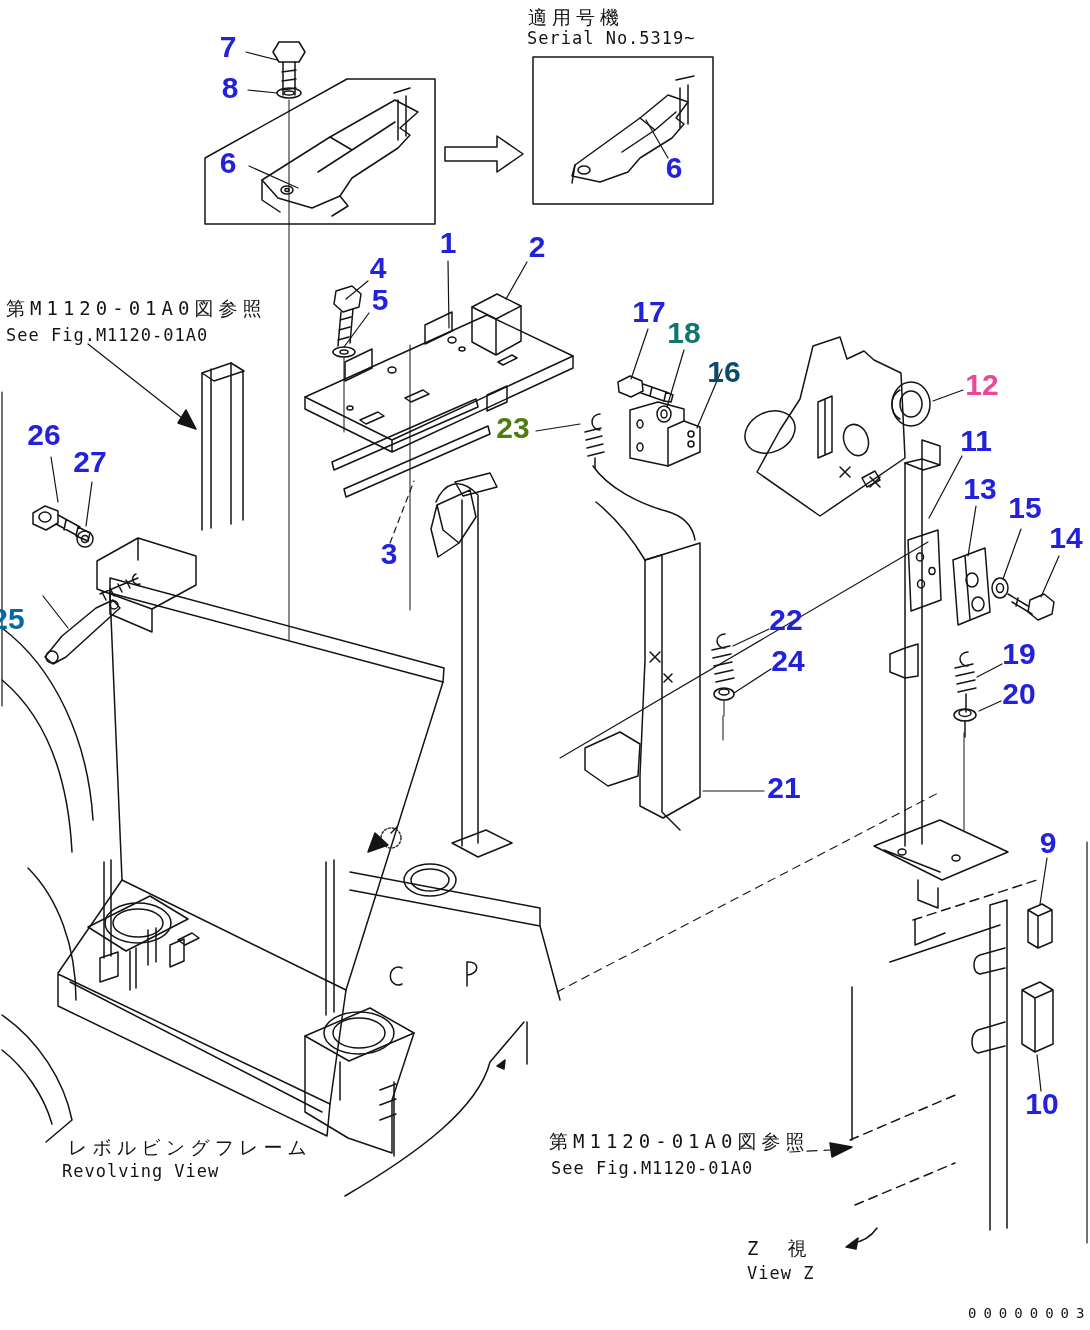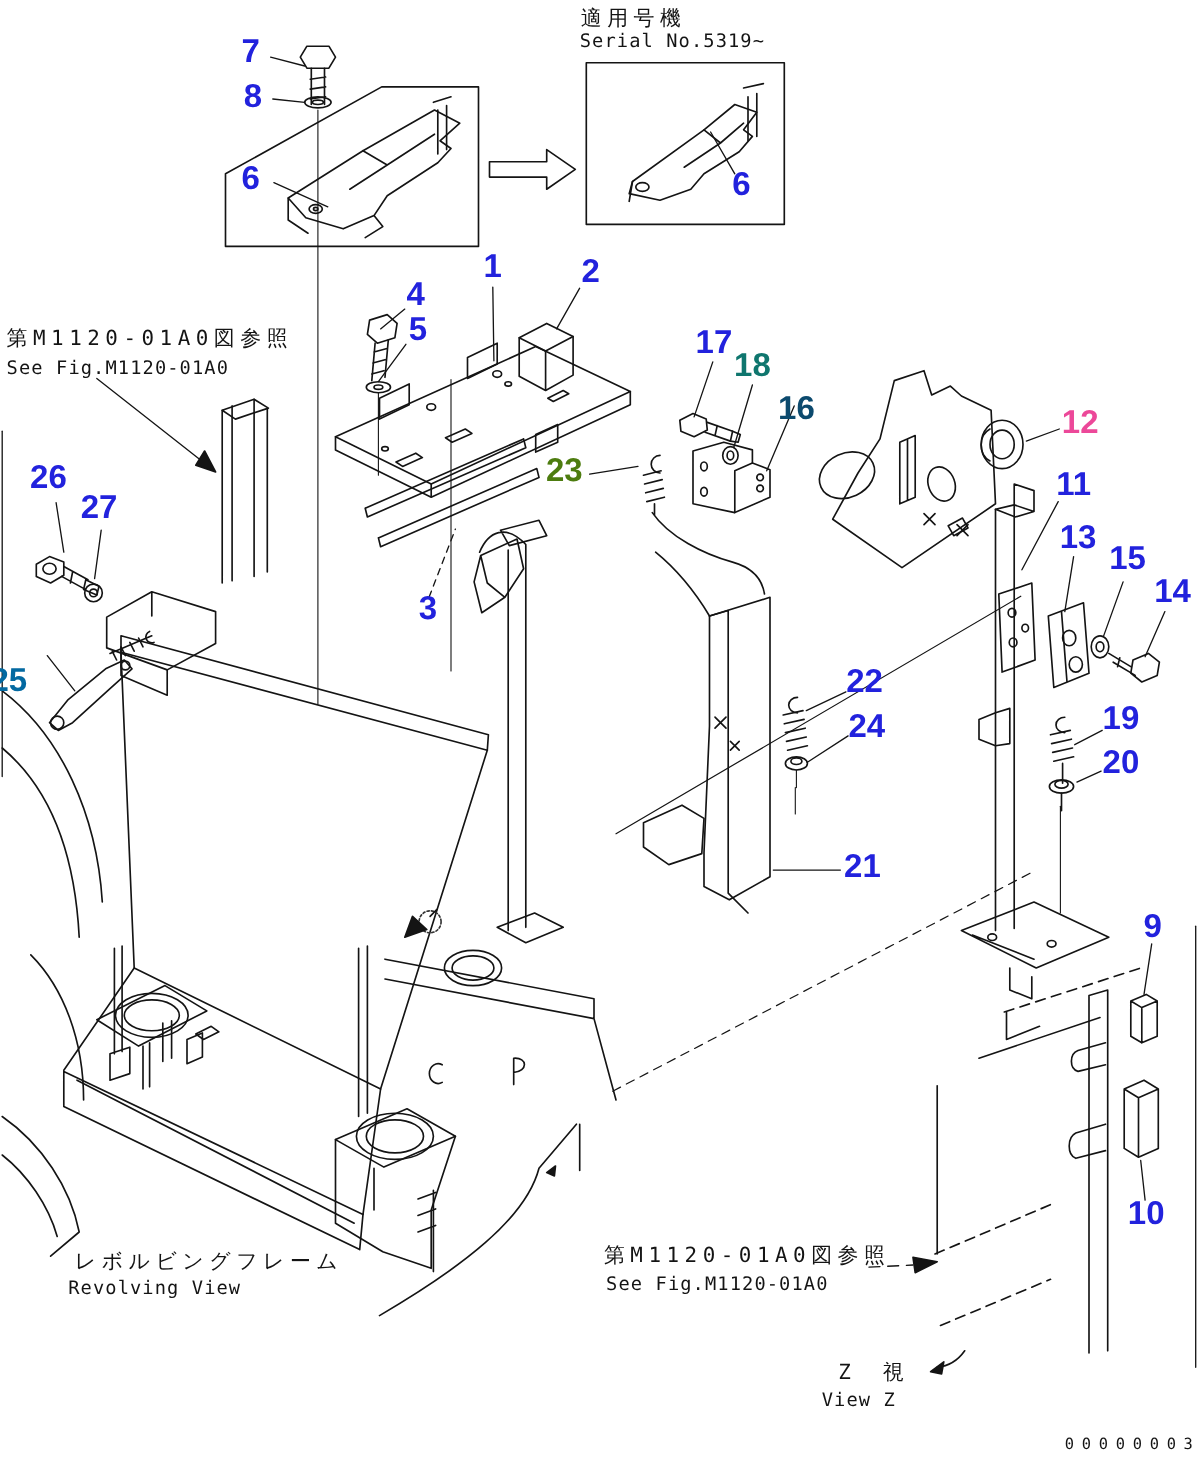--- a/index.html
+++ b/index.html
@@ -284,21 +284,21 @@
   </svg>
 
   <div class="txt jp" style="left:528px;top:8px;">適用号機</div>
   <div class="txt en" style="left:527px;top:30px;">Serial No.5319~</div>
   <div class="txt jp" style="left:6px;top:299px;">第M1120-01A0図参照</div>
   <div class="txt en" style="left:6px;top:327px;">See Fig.M1120-01A0</div>
   <div class="txt jp" style="left:68px;top:1138px;">レボルビングフレーム</div>
   <div class="txt en" style="left:62px;top:1163px;">Revolving View</div>
   <div class="txt jp" style="left:549px;top:1132px;">第M1120-01A0図参照</div>
   <div class="txt en" style="left:551px;top:1160px;">See Fig.M1120-01A0</div>
-  <div class="txt jp" style="left:747px;top:1239px;margin-left:15px;">Z　視</div>
+  <div class="txt jp" style="left:747px;top:1239px;">Z　視</div>
   <div class="txt en" style="left:747px;top:1265px;">View Z</div>
   <div class="txt code" style="left:968px;top:1306px;">00000003</div>
 
   <div>
       <span class="callout" style="left: 228px; top: 47px; color: rgb(34, 34, 221);">7</span>
       <span class="callout" style="left: 230px; top: 88px; color: rgb(34, 34, 221);">8</span>
       <span class="callout" style="left: 228px; top: 163px; color: rgb(34, 34, 221);">6</span>
       <span class="callout" style="left: 674px; top: 168px; color: rgb(34, 34, 221);">6</span>
       <span class="callout" style="left: 378px; top: 268px; color: rgb(34, 34, 221);">4</span>
       <span class="callout" style="left: 380px; top: 300px; color: rgb(34, 34, 221);">5</span>

